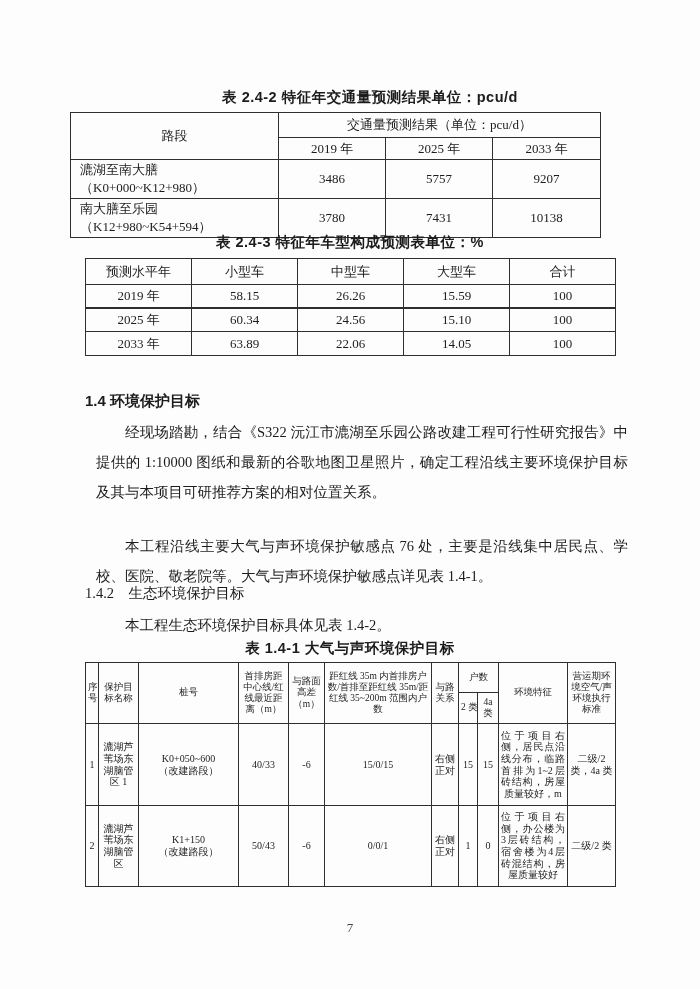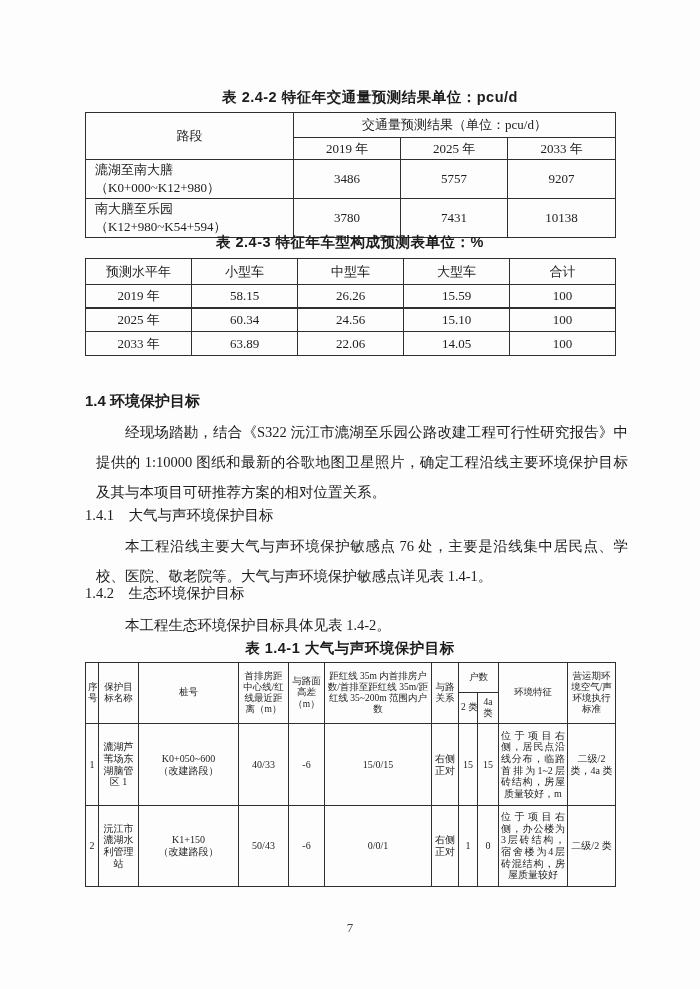--- a/index.html
+++ b/index.html
@@ -50,21 +50,21 @@
 
   .pagenum{left:0;width:700px;text-align:center;font-size:13px;color:#444;}
 </style>
 </head>
 <body>
 
 <div class="page">
 
   <div class="abs tbl-title hei" style="top:88px;margin-left:20px;">表 2.4-2 特征年交通量预测结果单位：pcu/d</div>
 
-  <table class="abs tbl tbl1" style="top:112px;left:85px;padding-left:16px;">
+  <table class="abs tbl tbl1" style="top:112px;left:70px;padding-left:16px;">
     <colgroup>
         <col style="width:208px">
         <col style="width:107px">
         <col style="width:107px">
         <col style="width:108px">
       </colgroup>
     <tbody>
       <tr style="height:25px;">
         <td rowspan="2">路段</td>
         <td colspan="3">交通量预测结果（单位：pcu/d）</td>
@@ -127,21 +127,20 @@
         <td>22.06</td>
         <td>14.05</td>
         <td>100</td>
       </tr>
     </tbody>
   </table>
 
   <div class="abs sec-h1 hei" style="top:392px;">1.4 环境保护目标</div>
   <div class="abs body-txt indent" style="top:417px;">经现场踏勘，结合《S322 沅江市漉湖至乐园公路改建工程可行性研究报告》中提供的 1:10000 图纸和最新的谷歌地图卫星照片，确定工程沿线主要环境保护目标及其与本项目可研推荐方案的相对位置关系。</div>
 
-  <div class="abs sec-h2" style="top:506px;">1.4.1　大气与声环境保护目标</div>
   <div class="abs body-txt indent" style="top:531px;">本工程沿线主要大气与声环境保护敏感点 76 处，主要是沿线集中居民点、学校、医院、敬老院等。大气与声环境保护敏感点详见表 1.4-1。</div>
 
   <div class="abs sec-h2" style="top:584px;">1.4.2　生态环境保护目标</div>
   <div class="abs body-txt indent" style="top:610px;">本工程生态环境保护目标具体见表 1.4-2。</div>
 
   <div class="abs tbl-title hei" style="top:639px;">表 1.4-1 大气与声环境保护目标</div>
 
   <table class="abs tbl tbl3" style="top:662px;left:85px;">
     <colgroup>
       <col style="width:13px">
@@ -182,21 +181,21 @@
         <td>-6</td>
         <td>15/0/15</td>
         <td>右侧正对</td>
         <td>15</td>
         <td>15</td>
         <td class="just">位于项目右侧，居民点沿线分布，临路首排为1~2层砖结构，房屋质量较好，m</td>
         <td>二级/2 类，4a 类</td>
       </tr>
       <tr style="height:81px;">
         <td>2</td>
-        <td>沅江市漉湖水利管理站</td>
+        <td>漉湖芦苇场东湖脑管区</td>
         <td class="pre">K1+150
 （改建路段）</td>
         <td>50/43</td>
         <td>-6</td>
         <td>0/0/1</td>
         <td>右侧正对</td>
         <td>1</td>
         <td>0</td>
         <td class="just">位于项目右侧，办公楼为3层砖结构，宿舍楼为4层砖混结构，房屋质量较好</td>
         <td>二级/2 类</td>

